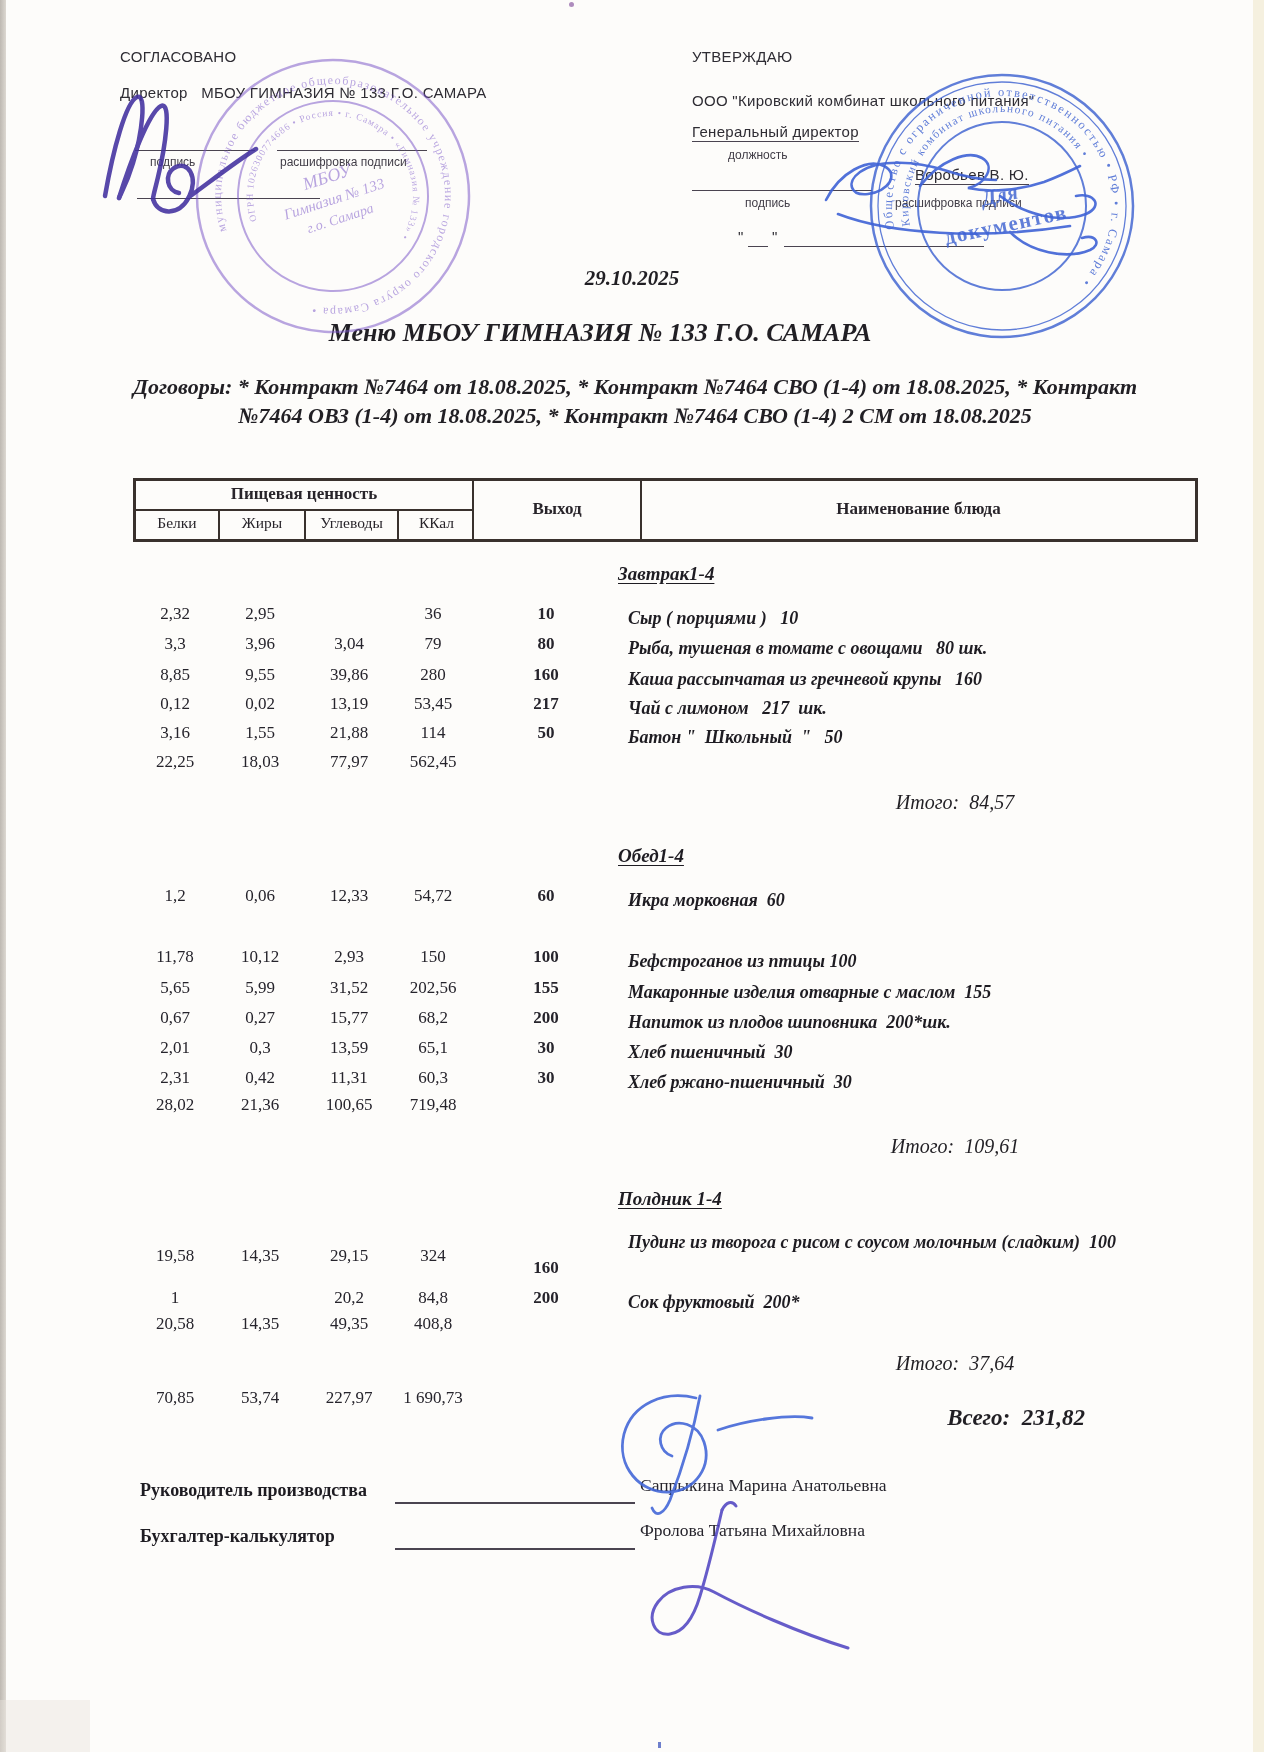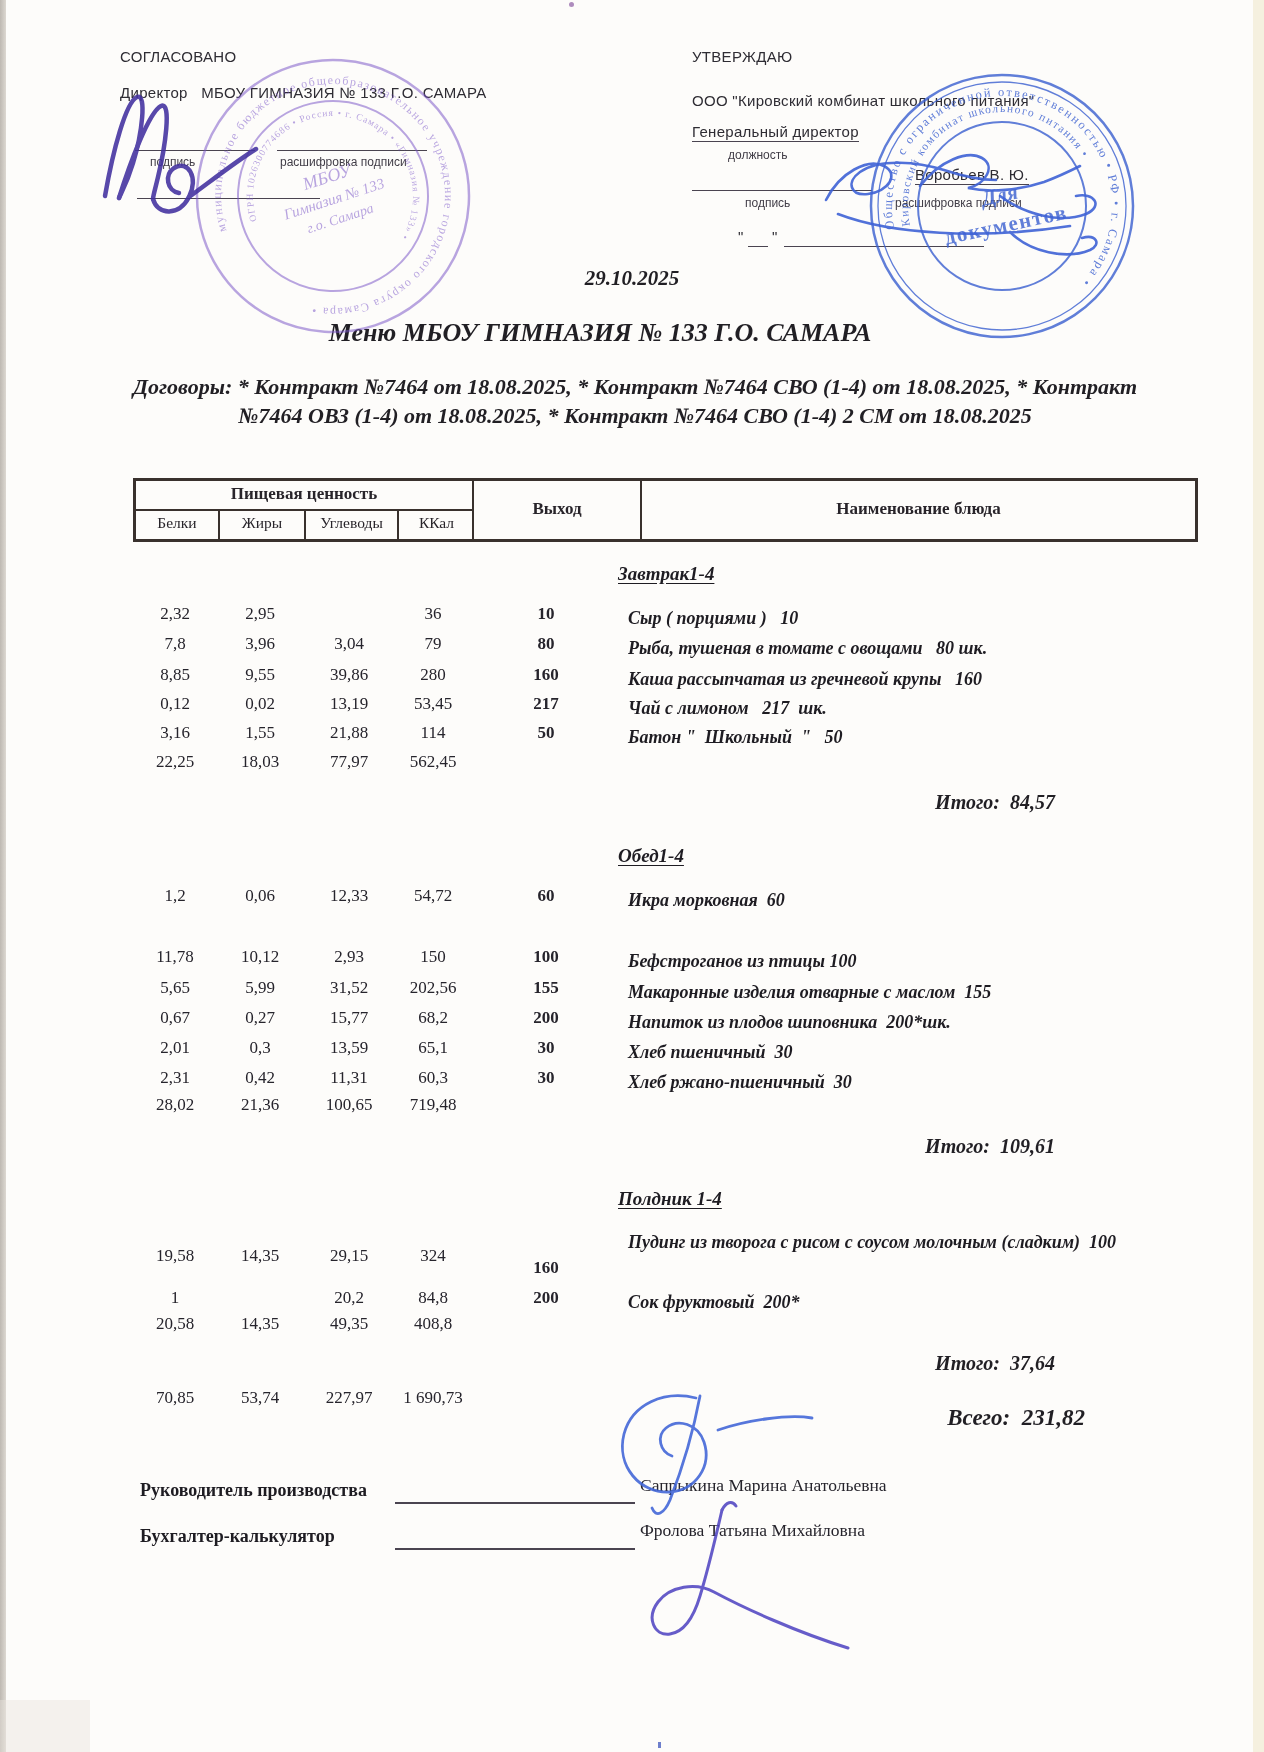--- a/index.html
+++ b/index.html
@@ -22,22 +22,22 @@
   .hlab{position:absolute;text-align:center;font-weight:700;font-size:17px;color:#28242a;}
   .hsub{position:absolute;text-align:center;font-weight:400;font-size:15.5px;color:#28242a;}
   
   .row{position:absolute;left:0;top:0;width:100%;height:26px;}
   .num{position:absolute;width:120px;text-align:center;font-size:17px;color:#26242c;}
   .c1{left:115px;} .c2{left:200px;} .c3{left:289px;} .c4{left:373px;} .c5{left:486px;font-weight:700;}
   .dish{position:absolute;left:628px;width:530px;font-size:18px;font-weight:700;font-style:italic;
         white-space:pre-wrap;line-height:28px;color:#1e1c22;}
   .sec{position:absolute;left:618px;font-size:19px;font-weight:700;font-style:italic;
        text-decoration:underline;text-underline-offset:3px;color:#1e1c22;}
-  .itogo{position:absolute;left:855px;width:200px;text-align:right;font-size:20px;
-         font-weight:700;font-style:italic;white-space:pre-wrap;}
+  .itogo{position:absolute;left:855px;width:200px;text-align:center;font-size:20px;
+         font-weight:400;font-style:italic;white-space:pre-wrap;}
   .vsego{position:absolute;left:835px;width:250px;text-align:right;font-size:23px;
          font-weight:700;font-style:italic;white-space:pre-wrap;}
   .flab{font-size:18px;font-weight:700;color:#1e1c22;}
   .fname{font-size:17.5px;color:#26242c;}
   .edgeL{position:absolute;left:0;top:0;width:6px;height:1752px;
          background:linear-gradient(90deg,#a39c93,#cfc9c0);opacity:.7;}
   .edgeR{position:absolute;right:0;top:0;width:11px;height:1752px;background:#f4eedb;opacity:.9;}
   .smudge{position:absolute;left:0;top:1700px;width:90px;height:52px;background:#e9e5de;opacity:.45;}
   svg text{font-family:"Liberation Serif",serif;}
 </style>
@@ -97,21 +97,21 @@
 
   <div class="row" style="top:604px">
     <span class="num c1">2,32</span>
     <span class="num c2">2,95</span>
     <span class="num c3"></span>
     <span class="num c4">36</span>
     <span class="num c5">10</span>
     <span class="dish">Сыр ( порциями )   10</span>
   </div>
   <div class="row" style="top:634px">
-    <span class="num c1">7,8</span>
+    <span class="num c1">3,3</span>
     <span class="num c2">3,96</span>
     <span class="num c3">3,04</span>
     <span class="num c4">79</span>
     <span class="num c5">80</span>
     <span class="dish">Рыба, тушеная в томате с овощами   80 шк.</span>
   </div>
   <div class="row" style="top:665px">
     <span class="num c1">8,85</span>
     <span class="num c2">9,55</span>
     <span class="num c3">39,86</span>

